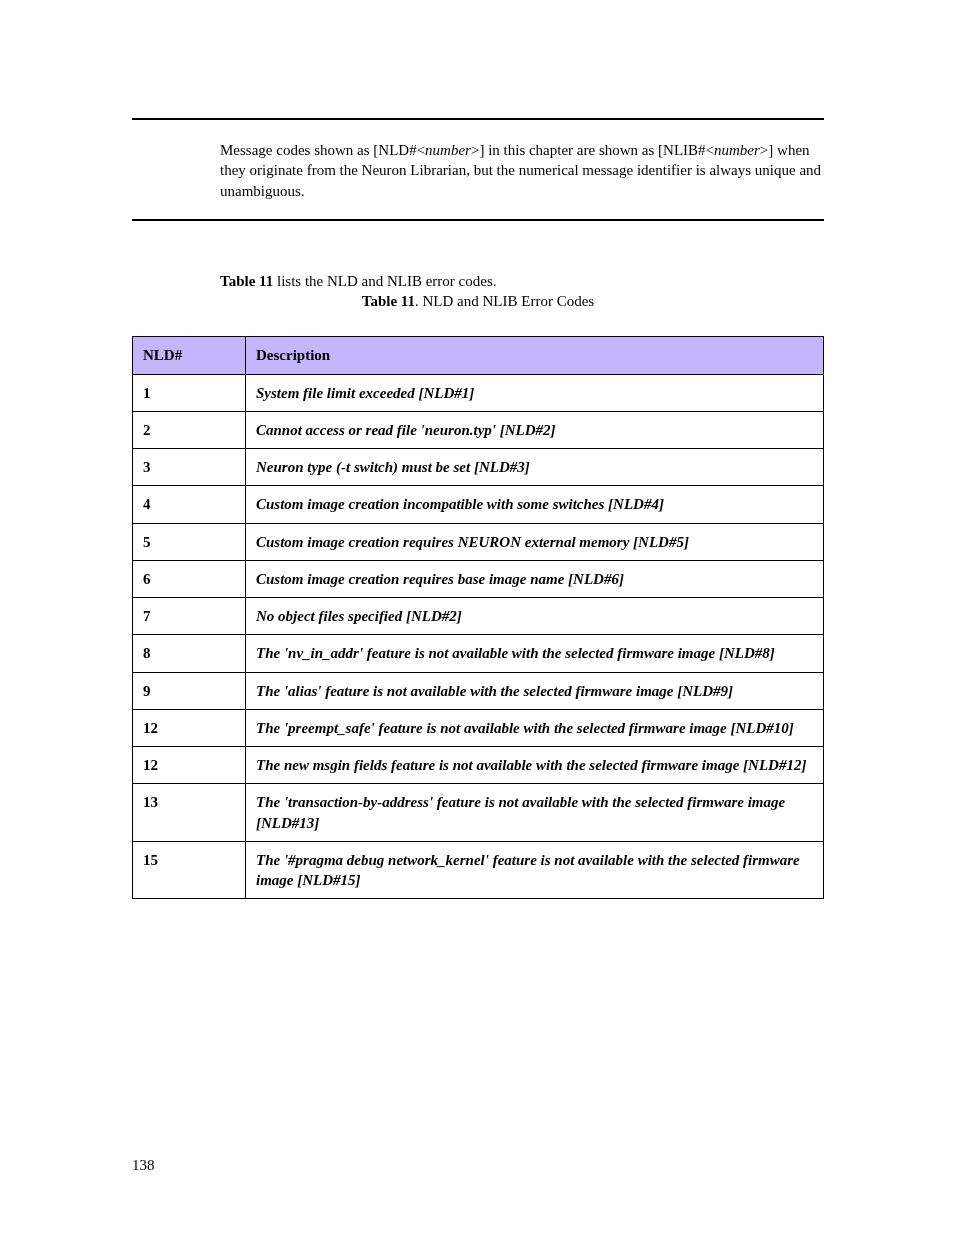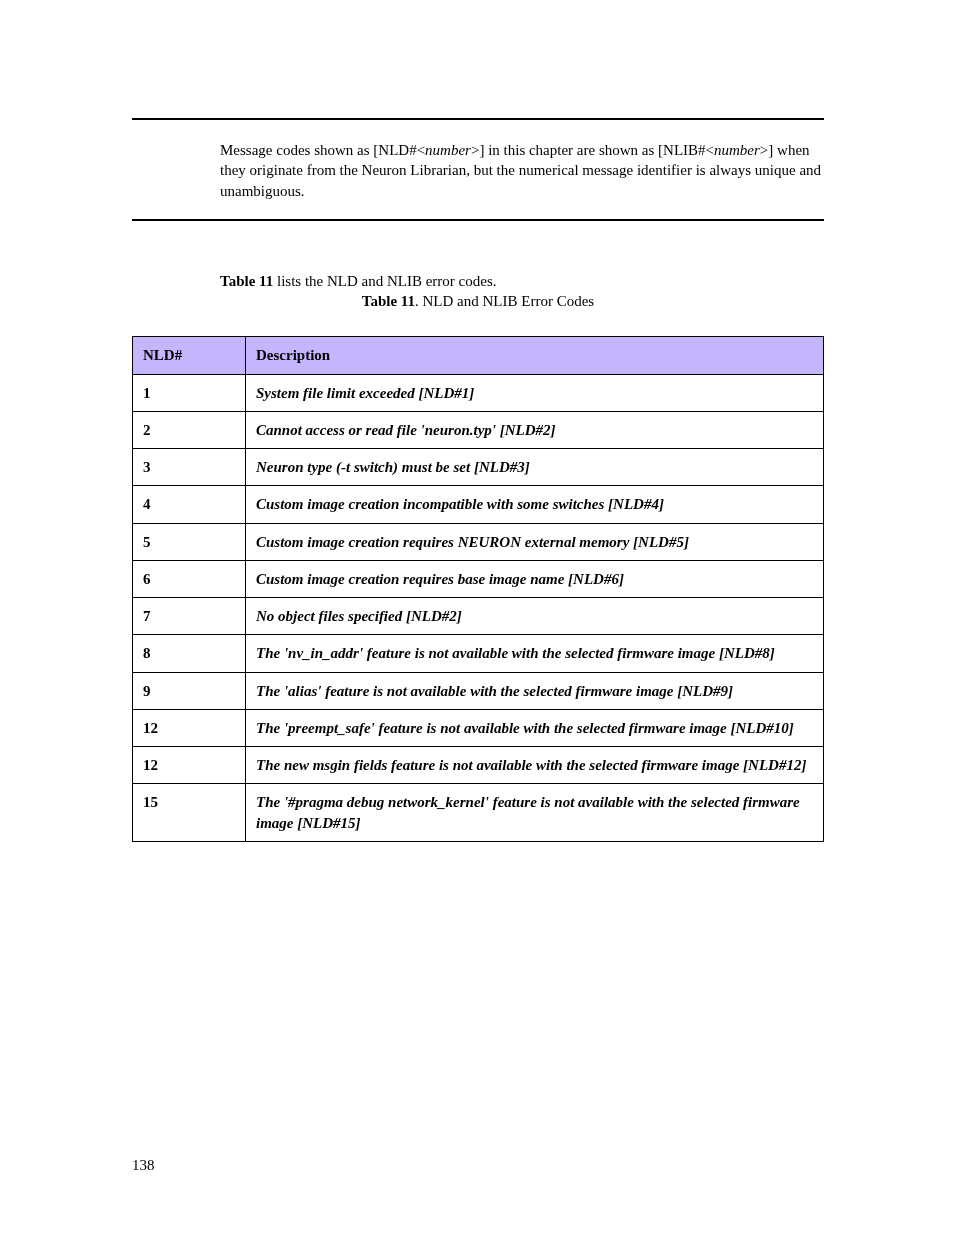--- a/index.html
+++ b/index.html
@@ -123,20 +123,24 @@
         </tr>
         <tr>
           <td class="code-col">12</td>
           <td class="desc-col">The 'preempt_safe' feature is not available with the selected firmware image [NLD#10]</td>
         </tr>
         <tr>
           <td class="code-col">12</td>
           <td class="desc-col">The new msgin fields feature is not available with the selected firmware image [NLD#12]</td>
         </tr>
         <tr>
+          <td class="code-col">13</td>
+          <td class="desc-col">The 'transaction-by-address' feature is not available with the selected firmware image [NLD#13]</td>
+        </tr>
+        <tr>
           <td class="code-col">15</td>
           <td class="desc-col">The '#pragma debug network_kernel' feature is not available with the selected firmware image [NLD#15]</td>
         </tr>
       </tbody>
   </table>
 
   <div class="footer">
     <span>138</span>
   </div>
 

